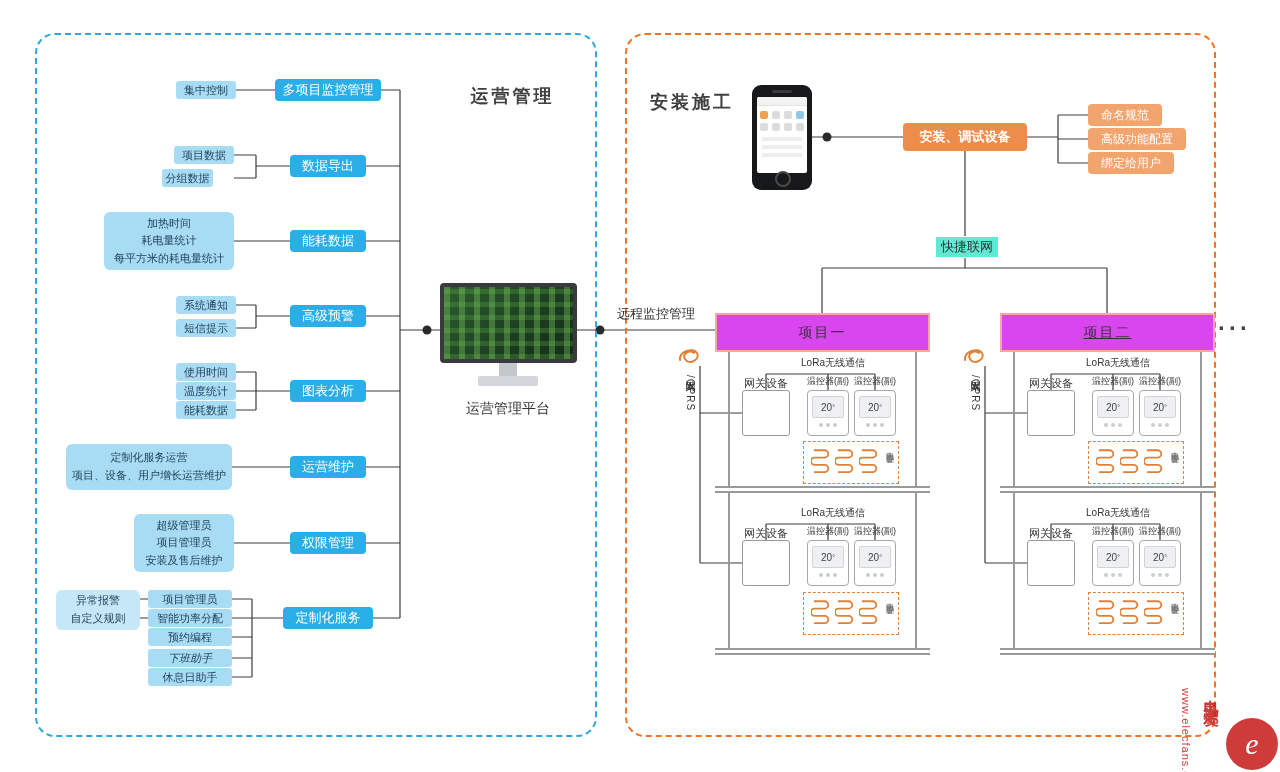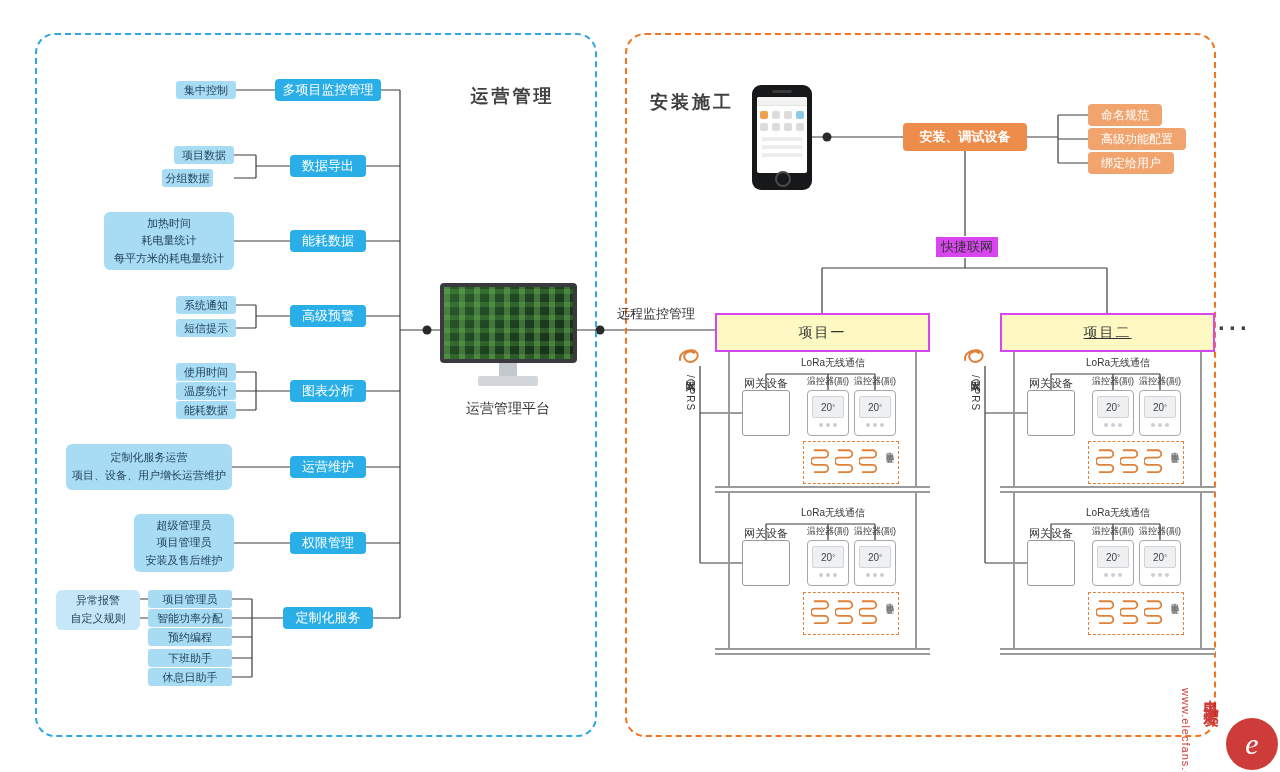--- a/index.html
+++ b/index.html
@@ -12,39 +12,39 @@
        justify-content:center;border-radius:6px;line-height:1.6;text-align:center;white-space:nowrap;z-index:2;}
   .grp2{background:#c6e7f8;}
   .feat{background:#29aee8;color:#fff;font-size:13px;display:flex;align-items:center;justify-content:center;
         border-radius:4px;white-space:nowrap;z-index:2;}
   .ptitle{font-size:18px;font-weight:bold;color:#404040;letter-spacing:3px;text-align:center;z-index:2;}
   .lbl{color:#333;z-index:2;}
   .obox{background:#ee8c4b;color:#fff;font-size:13px;font-weight:bold;display:flex;align-items:center;
         justify-content:center;border-radius:4px;white-space:nowrap;z-index:2;}
   .obranch{background:#f2a46e;color:#fff;font-size:12px;display:flex;align-items:center;justify-content:center;
            border-radius:4px;white-space:nowrap;z-index:2;}
-  .phdr{background:#fef9c3;border:2px solid #d946ef;display:flex;align-items:center;justify-content:center;
+  .phdr{background:#d946ef;border:2px solid #fca5a5;display:flex;align-items:center;justify-content:center;
         font-size:14px;color:#333;letter-spacing:2px;z-index:2;}
   .wall{background:#9a9a9a;width:2px;z-index:1;}
   .slab{background:#fff;border-top:2px solid #9a9a9a;border-bottom:2px solid #9a9a9a;z-index:1;}
   .whitebox{background:#fff;border:1px solid #9a9a9a;border-radius:3px;}
   .flab{font-size:10px;color:#333;text-align:center;white-space:nowrap;z-index:2;}
   .glab{font-size:11px;color:#333;text-align:center;white-space:nowrap;z-index:2;}
   .tlab{font-size:9px;color:#333;text-align:center;white-space:nowrap;z-index:2;}
   .thermo{background:#fff;border:1px solid #a8a8a8;border-radius:4px;z-index:2;}
   .thermo .disp{margin:5px auto 0;width:30px;height:20px;background:#eef0f2;border:1px solid #d0d4d8;border-radius:2px;
                 font-size:10px;color:#444;display:flex;align-items:center;justify-content:center;}
   .thermo .deg{font-size:7px;vertical-align:top;}
   .thermo .btns{display:flex;justify-content:center;gap:3px;margin-top:5px;}
   .thermo .btns i{width:4px;height:4px;background:#c9ced3;border-radius:50%;}
   .heat{border:1.5px dashed #e0813a;display:flex;align-items:center;padding:3px 2px 3px 7px;gap:4px;z-index:2;background:#fff;}
   .vert{writing-mode:vertical-rl;text-orientation:mixed;}
   .hlab{font-size:8px;color:#777;letter-spacing:1px;height:36px;}
   .elab{font-size:10px;color:#333;letter-spacing:1px;z-index:2;}
-  .netlbl{font-size:13px;color:#333;background:#d946ef;text-align:center;z-index:2;}
+  .netlbl{font-size:13px;color:#333;background:#5eead4;text-align:center;z-index:2;}
   .dots{font-size:24px;font-weight:bold;color:#444;letter-spacing:3px;z-index:3;}
   svg.lines{position:absolute;left:0;top:0;z-index:0;}
   .pcb{position:absolute;inset:0;
        background-color:#1d4020;
        background-image:
          repeating-linear-gradient(90deg, rgba(130,210,100,.35) 0 6px, transparent 6px 15px),
          repeating-linear-gradient(0deg, rgba(90,170,70,.30) 0 5px, transparent 5px 13px),
          linear-gradient(135deg,#2c5e2e 0%,#1c3d20 60%,#142d18 100%);}
 </style>
 </head>
@@ -124,21 +124,21 @@
   </div>
   <div class="abs feat" style="left:290px;top:532px;width:76px;height:22px;">权限管理</div>
 
   <div class="abs grp grp2" style="left:56px;top:590px;width:84px;height:40px;">
     <span>异常报警</span>
     <span>自定义规则</span>
   </div>
   <div class="abs src" style="left:148px;top:590px;width:84px;height:18px;">项目管理员</div>
   <div class="abs src" style="left:148px;top:609px;width:84px;height:18px;">智能功率分配</div>
   <div class="abs src" style="left:148px;top:628px;width:84px;height:18px;">预约编程</div>
-  <div class="abs src" style="left:148px;top:649px;width:84px;height:18px;">下班助手</div>
+  <div class="abs src" style="left:148px;top:649px;width:84px;height:18px;font-style:italic;">下班助手</div>
   <div class="abs src" style="left:148px;top:668px;width:84px;height:18px;">休息日助手</div>
   <div class="abs feat" style="left:283px;top:607px;width:90px;height:22px;">定制化服务</div>
 
   <div class="abs" style="left:440px;top:283px;width:137px;height:80px;border:4px solid #3a3a3e;border-radius:4px;z-index:2;">
     <div class="pcb"></div>
   </div>
   <div class="abs" style="left:499px;top:363px;width:18px;height:13px;background:#c3c8cd;z-index:2;"></div>
   <div class="abs" style="left:478px;top:376px;width:60px;height:10px;background:#d3d7db;border-radius:2px;z-index:2;"></div>
   <div class="abs lbl" style="left:448px;top:400px;width:120px;text-align:center;font-size:14px;">运营管理平台</div>
 

